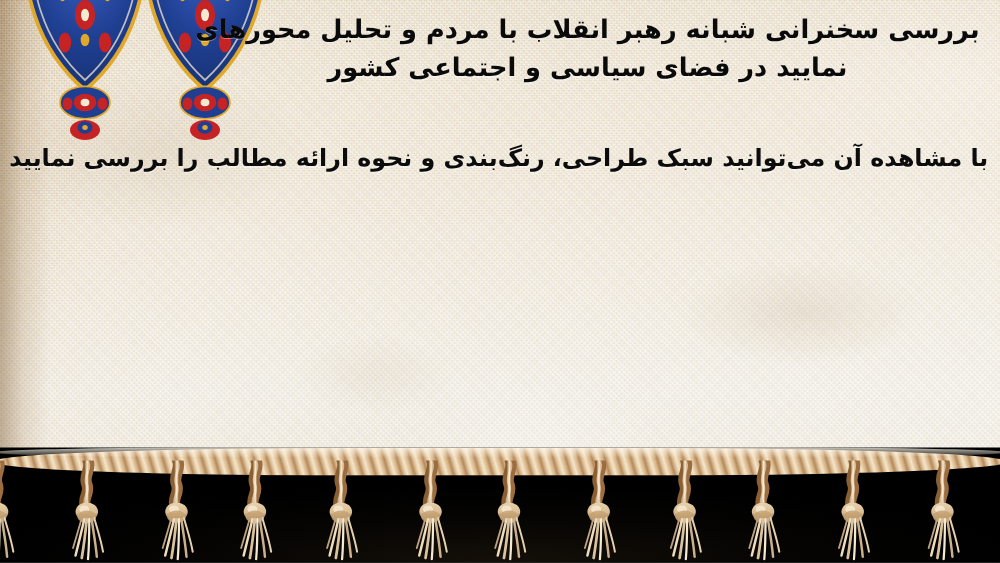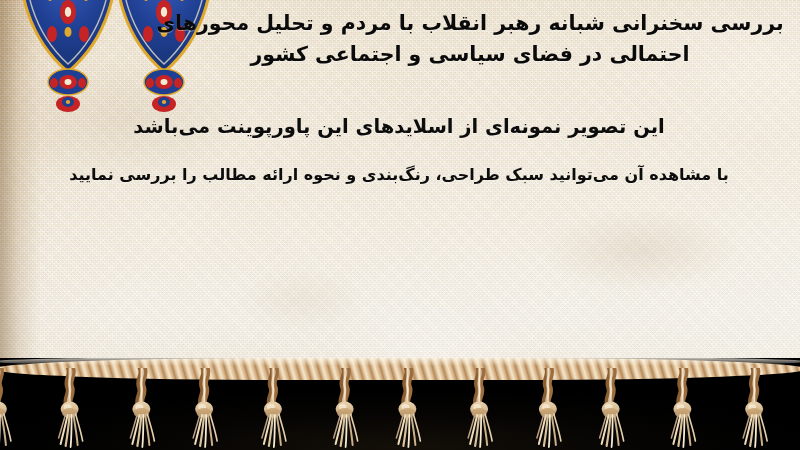--- a/index.html
+++ b/index.html
@@ -101,21 +101,21 @@
 
   .body-block{
     position:absolute;right:8px;top:112px;width:786px;
     direction:rtl;
     text-align:center;
     color:#0c0c0c;
     font-weight:700;
     text-shadow:0 1px 0 rgba(255,255,255,0.32);
   }
   .line-lead{font-size:19.5px;line-height:30px;margin-bottom:18px;}
-  .line-body{font-size:16px;line-height:30px;margin-bottom:9px;}
+  .line-body{font-size:19px;line-height:30px;margin-bottom:9px;}
 
   
   .fringe-zone{
     position:absolute;left:0;top:358px;width:800px;height:92px;
     background:#000;
     overflow:hidden;
   }
   .fringe-zone .blackfill{
     position:absolute;left:0;top:0;width:800px;height:92px;
     background:
@@ -254,24 +254,23 @@
       <g transform="translate(60,150)">
         <ellipse cx="0" cy="0" rx="12" ry="8" fill="#c62424"></ellipse>
         <ellipse cx="0" cy="-2" rx="6" ry="5" fill="#1f3f92"></ellipse>
         <ellipse cx="0" cy="-2" rx="2.2" ry="2" fill="#e0a92b"></ellipse>
       </g>
       <ellipse cx="60" cy="164" rx="4.5" ry="4" fill="#c62424"></ellipse>
     </svg>
   </div>
 
   <div class="text-layer">
-    <div class="title">بررسی سخنرانی شبانه رهبر انقلاب با مردم و تحلیل محورهای احتمالی در فضای سیاسی و اجتماعی کشور</div>
+    <div class="title">بررسی سخنرانی شبانه رهبر انقلاب با مردم و تحلیل محورهای نمایید در فضای سیاسی و اجتماعی کشور</div>
 
     <div class="body-block">
-      <div class="line-lead">این تصویر نمونه‌ای از اسلایدهای این پاورپوینت می‌باشد</div>
       <div class="line-body">با مشاهده آن می‌توانید سبک طراحی، رنگ‌بندی و نحوه ارائه مطالب را بررسی نمایید</div>
     </div>
   </div>
 
   <div class="fringe-zone">
     <div class="blackfill"></div>
     <div class="selvedge"></div>
     <div class="selvedge-hi"></div>
     <div id="tassels">
         <div class="tassel" style="left: -11px;">

